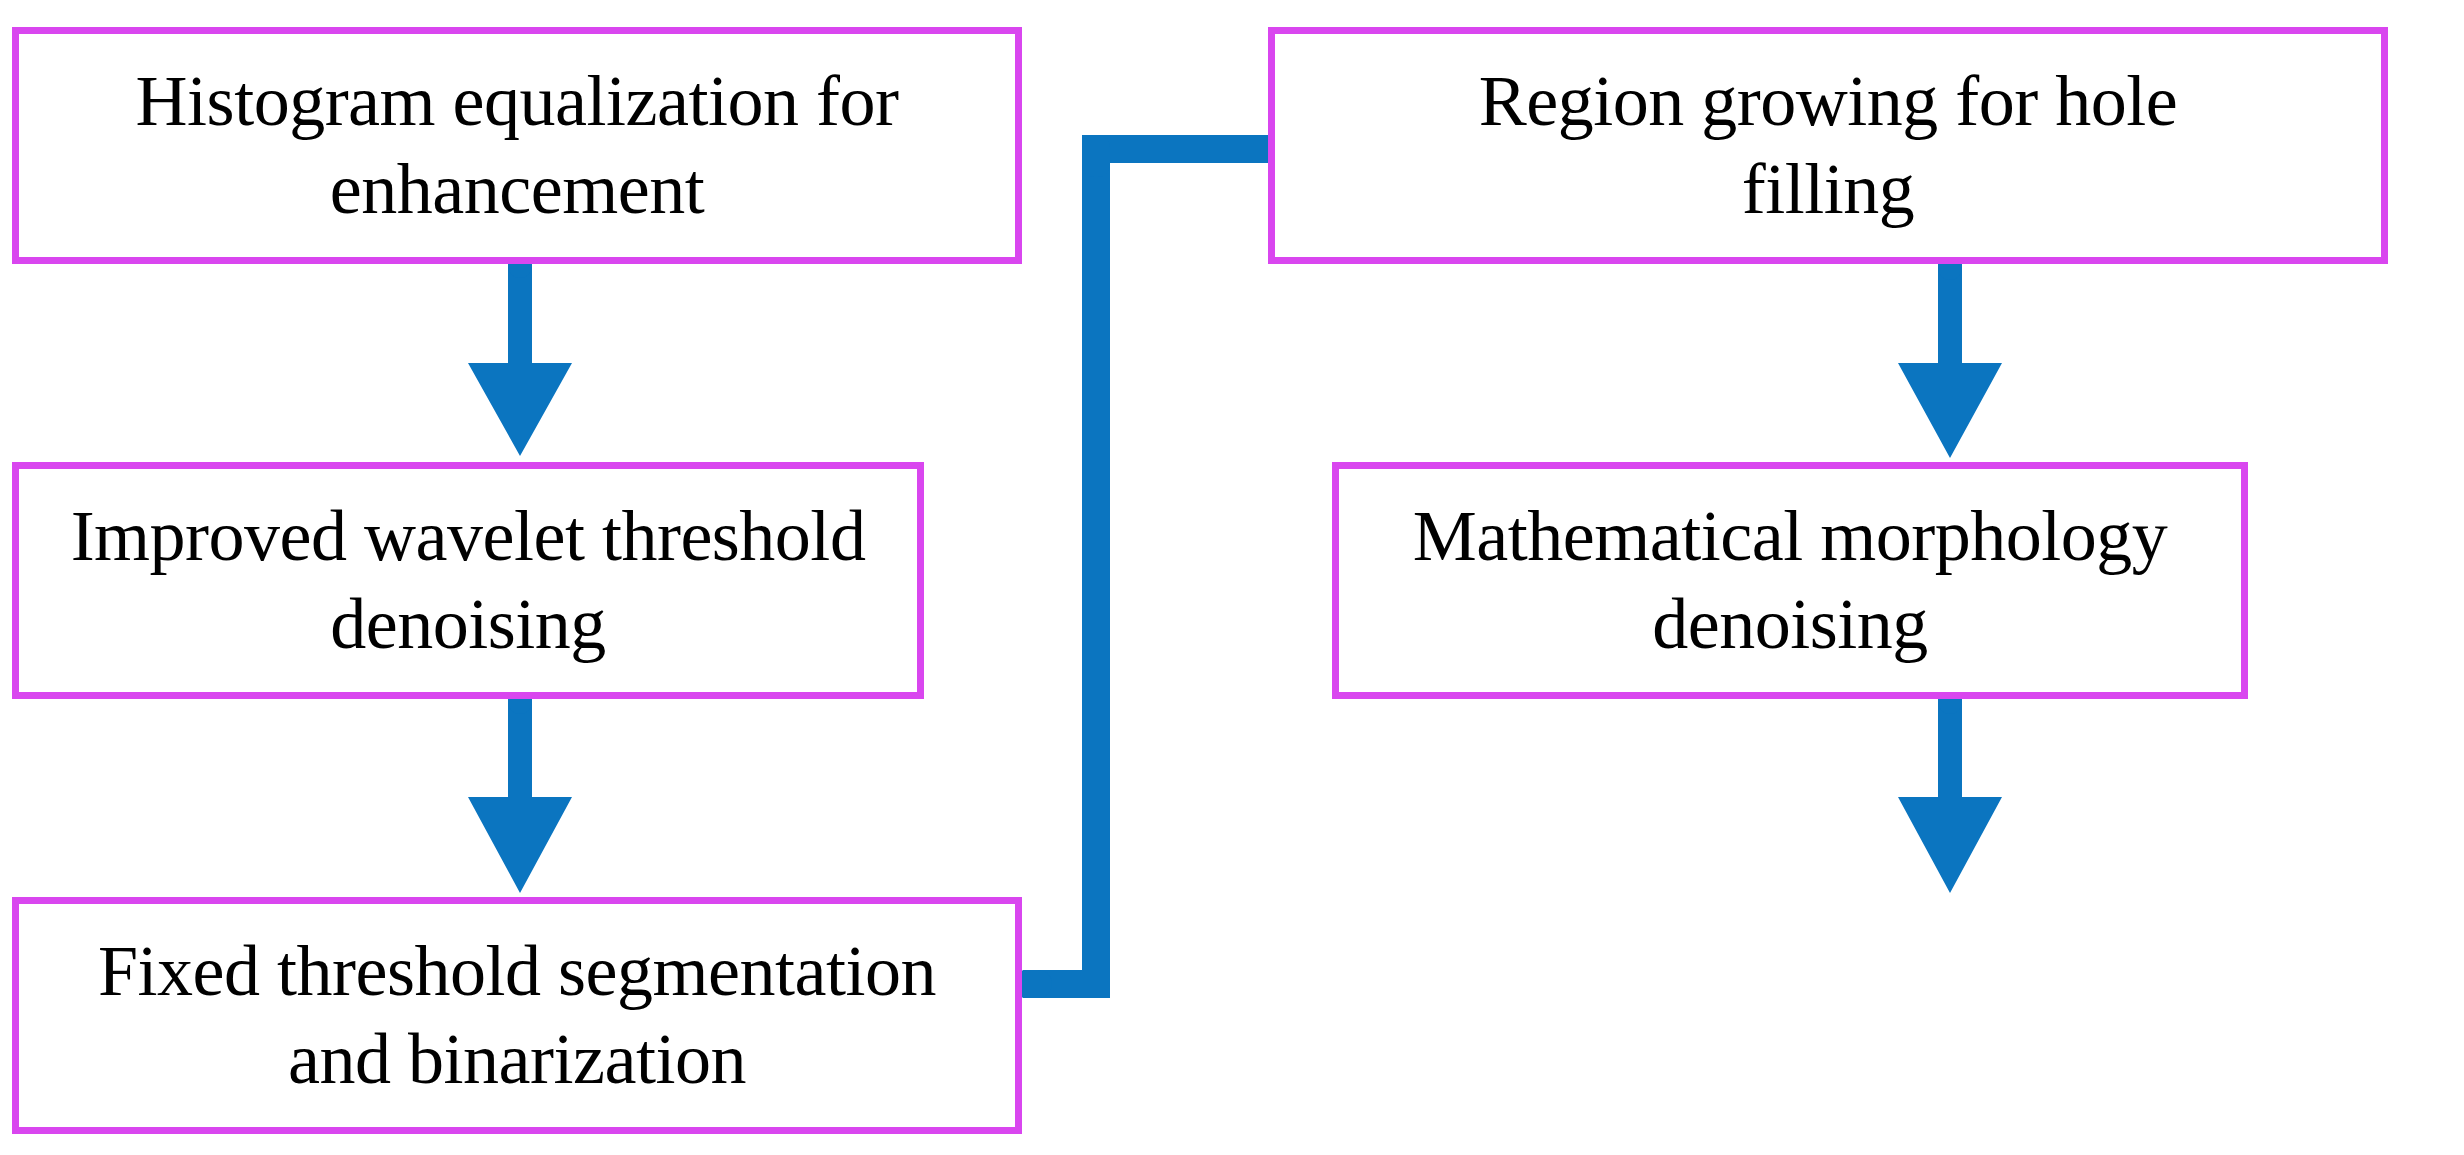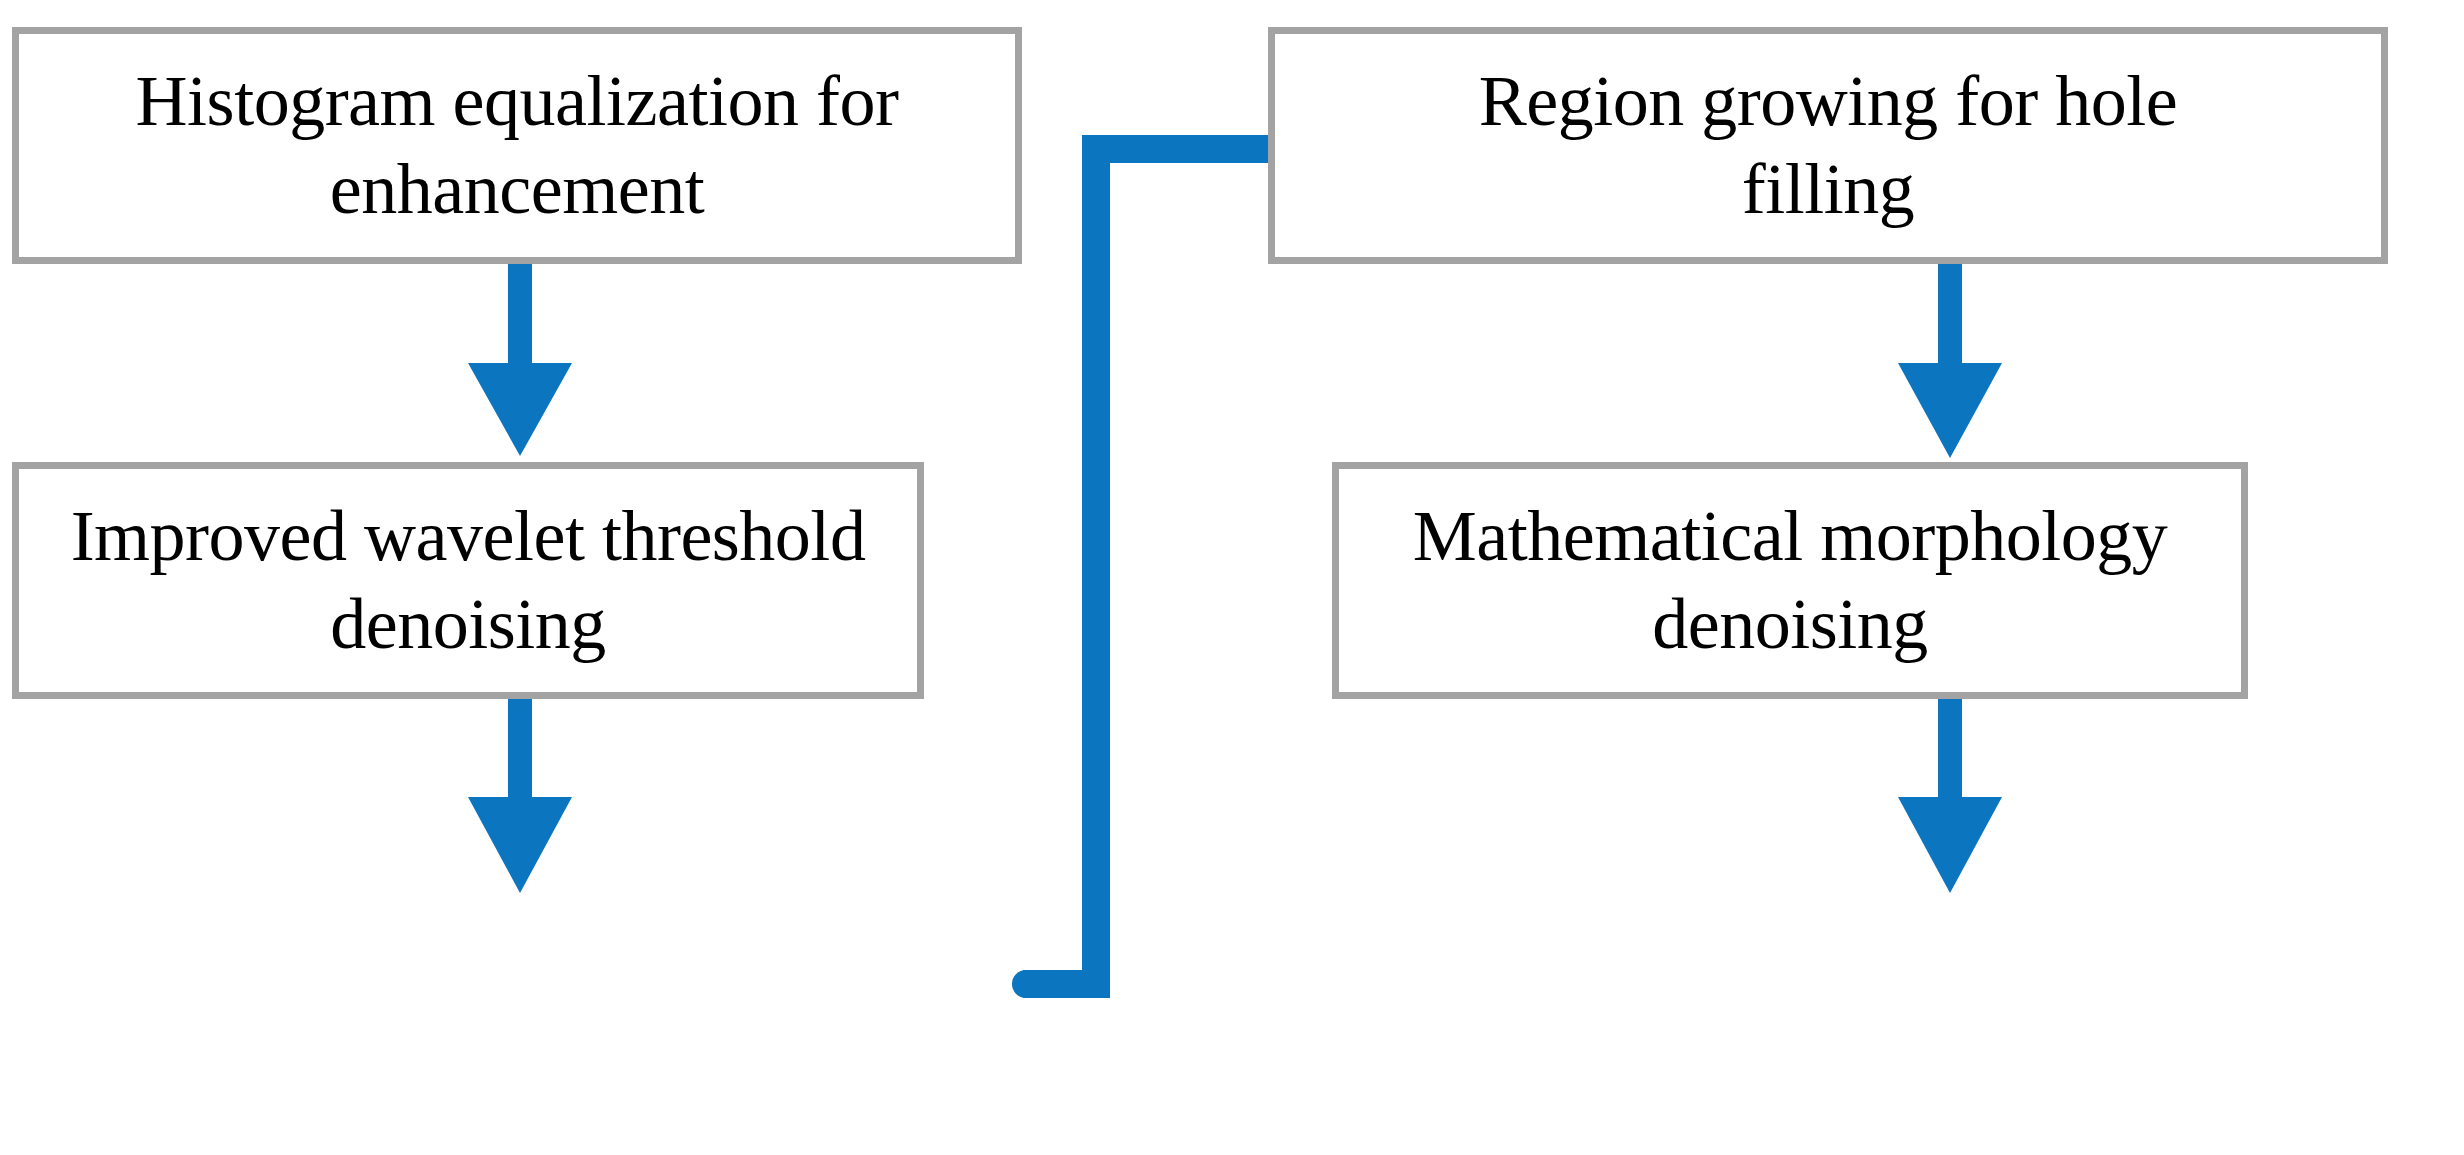--- a/index.html
+++ b/index.html
@@ -13,21 +13,21 @@
     width: 2464px;
     height: 1155px;
     background: #ffffff;
     overflow: hidden;
     font-family: "Liberation Serif", "DejaVu Serif", serif;
   }
   .node {
     position: absolute;
     box-sizing: border-box;
     background: #ffffff;
-    border: 7px solid #a3a3a3;
+    border: 7px solid #d946ef;
     display: flex;
     align-items: center;
     justify-content: center;
     text-align: center;
     z-index: 2;
   }
   .node-label {
     font-family: "Liberation Serif", "DejaVu Serif", serif;
     color: #000000;
     font-size: 72px;
@@ -95,20 +95,24 @@
   <div class="node" style="left:12px; top:27px; width:1010px; height:237px;">
     <span class="node-label">Histogram equalization for
 enhancement</span>
   </div>
 
   <div class="node" style="left:12px; top:462px; width:912px; height:237px;">
     <span class="node-label">Improved wavelet threshold
 denoising</span>
   </div>
 
+  <div class="node" style="left:12px; top:897px; width:1010px; height:237px;">
+    <span class="node-label">Fixed threshold segmentation
+and binarization</span>
+  </div>
 
   <div class="node" style="left:1268px; top:27px; width:1120px; height:237px;">
     <span class="node-label">Region growing for hole
 filling</span>
   </div>
 
   <div class="node" style="left:1332px; top:462px; width:916px; height:237px;">
     <span class="node-label">Mathematical morphology
 denoising</span>
   </div>

